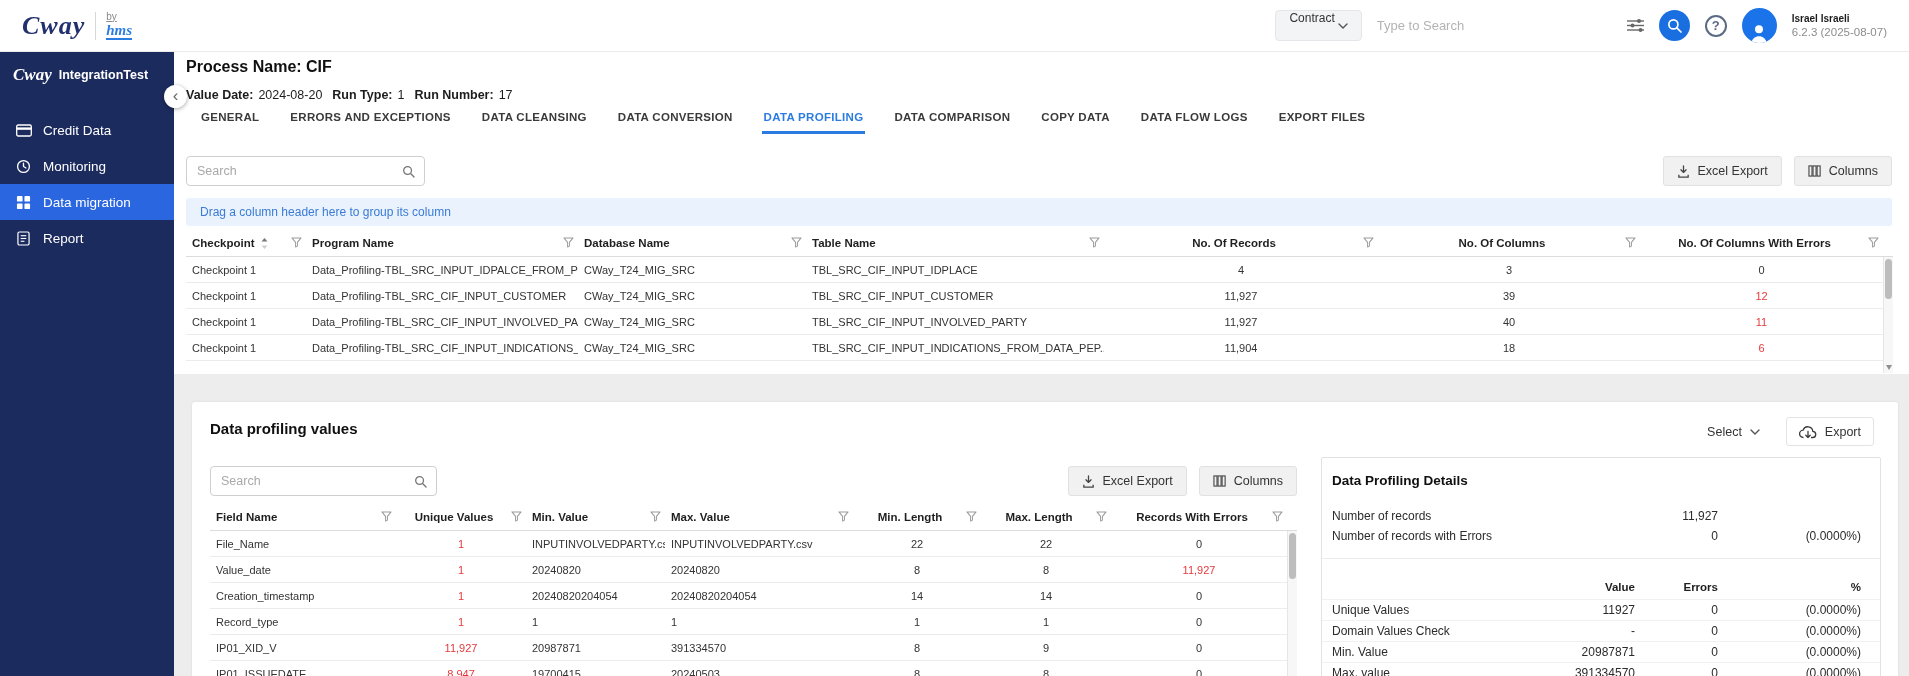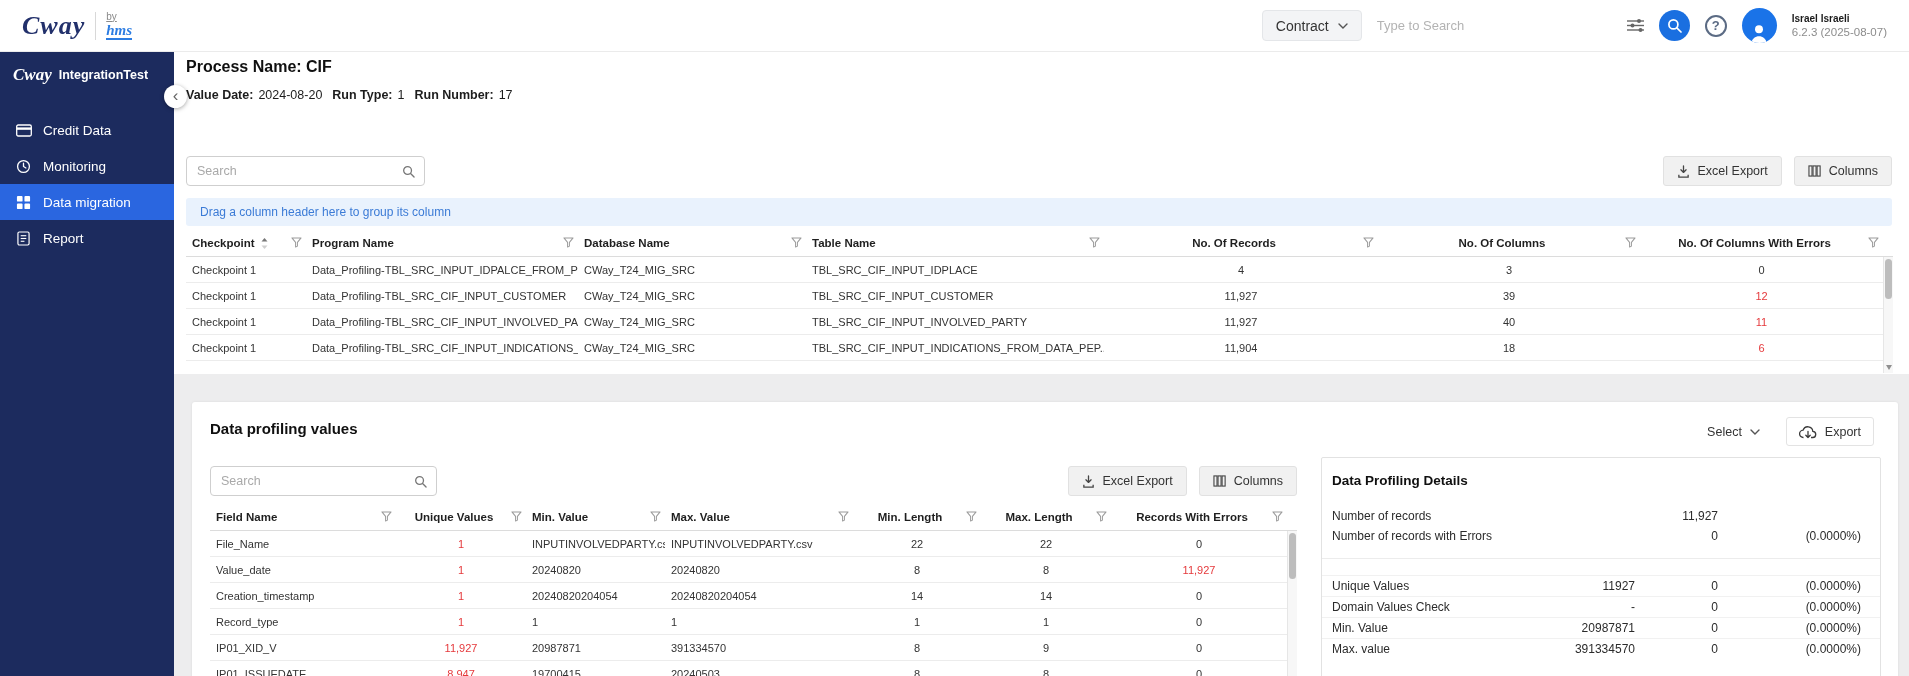--- a/index.html
+++ b/index.html
@@ -11,22 +11,22 @@
   
   .topbar{position:absolute;top:0;left:0;width:1909px;height:52px;background:#fff;
     display:flex;align-items:center;padding:0 22px;border-bottom:1px solid #ebebeb;z-index:5;}
   .logo-group{display:flex;align-items:center;gap:10px;}
   .brand{font-family:"Liberation Serif",serif;font-style:italic;font-weight:bold;font-size:26px;color:#22306b;letter-spacing:1px;}
   .logo-divider{width:1px;height:28px;background:#d8d8d8;}
   .by-hms{display:flex;flex-direction:column;line-height:1.1;}
   .by{font-size:10px;color:#8a8a8a;text-decoration:underline;}
   .hms{font-family:"Liberation Serif",serif;font-style:italic;font-weight:bold;font-size:15px;color:#2b7ce2;border-bottom:2px solid #2b7ce2;}
   .topbar-right{margin-left:auto;display:flex;align-items:center;gap:15px;}
-  .scope-pill{height:31px;display:flex;align-items:center;gap:9px;padding:0 13px;background:#f3f4f6;
-    border:1px solid #e4e6e9;border-radius:4px;font-size:14px;color:#333;cursor:pointer;}
+  .scope-pill{height:31px;display:flex;gap:3px;padding:0 13px;background:#f3f4f6;
+    border:1px solid #e4e6e9;border-radius:4px;font-size:12px;color:#333;cursor:pointer;}
   .global-search{width:235px;border:none;outline:none;font-size:13px;color:#333;background:transparent;}
   .global-search::placeholder{color:#b3b3b3;}
   .icon{display:inline-flex;align-items:center;justify-content:center;}
   .search-btn{width:31px;height:31px;border-radius:50%;background:#1a6fe0;display:flex;align-items:center;justify-content:center;cursor:pointer;}
   .help-circle{width:22px;height:22px;border-radius:50%;border:2px solid #5b6b84;color:#5b6b84;
     font-size:13px;font-weight:bold;display:flex;align-items:center;justify-content:center;cursor:pointer;}
   .avatar{width:35px;height:35px;border-radius:50%;background:#1a73e8;display:flex;align-items:flex-end;justify-content:center;overflow:hidden;cursor:pointer;}
   .user-block{line-height:1.3;}
   .user-name{font-size:10px;font-weight:bold;color:#1c1c1c;}
   .user-version{font-size:11.5px;color:#8c8c8c;}
@@ -216,20 +216,31 @@
 
 <main class="content">
 
   <section class="upper">
     <div class="process-title">Process Name: CIF</div>
     <div class="process-meta" id="processMeta">
         <span class="meta-pair"><span class="meta-label">Value Date:</span><span class="meta-value">2024-08-20</span></span>
         <span class="meta-pair"><span class="meta-label">Run Type:</span><span class="meta-value">1</span></span>
         <span class="meta-pair"><span class="meta-label">Run Number:</span><span class="meta-value">17</span></span>
       </div>
+    <div class="tabs" id="tabBar">
+        <div class="tab">GENERAL</div>
+        <div class="tab">ERRORS AND EXCEPTIONS</div>
+        <div class="tab">DATA CLEANSING</div>
+        <div class="tab">DATA CONVERSION</div>
+        <div class="tab active">DATA PROFILING</div>
+        <div class="tab">DATA COMPARISON</div>
+        <div class="tab">COPY DATA</div>
+        <div class="tab">DATA FLOW LOGS</div>
+        <div class="tab">EXPORT FILES</div>
+      </div>
 
     <div class="table-toolbar">
       <div class="search-box">
         <input placeholder="Search" style="">
         <span class="icon">
           <svg width="13" height="13" viewBox="0 0 14 14">
               <circle cx="6" cy="6" r="4.2" fill="none" stroke="#777" stroke-width="1.4"></circle>
               <line x1="9.2" y1="9.2" x2="13" y2="13" stroke="#777" stroke-width="1.4" stroke-linecap="round"></line>
             </svg>
         </span>
@@ -529,20 +540,26 @@
             <span class="num">11,927</span>
             <span class="num"></span>
           </div>
           <div class="dp-srow">
             <span>Number of records with Errors</span>
             <span class="num">0</span>
             <span class="num">(0.0000%)</span>
           </div>
         </div>
       <div class="dp-divider"></div>
+      <div class="dp-header" id="dpHeader">
+          <span></span>
+          <span class="num">Value</span>
+          <span class="num">Errors</span>
+          <span class="num">%</span>
+        </div>
       <div id="dpRows">
           <div class="dp-row">
             <span>Unique Values</span>
             <span class="num">11927</span>
             <span class="num">0</span>
             <span class="num">(0.0000%)</span>
           </div>
           <div class="dp-row">
             <span>Domain Values Check</span>
             <span class="num">-</span>

